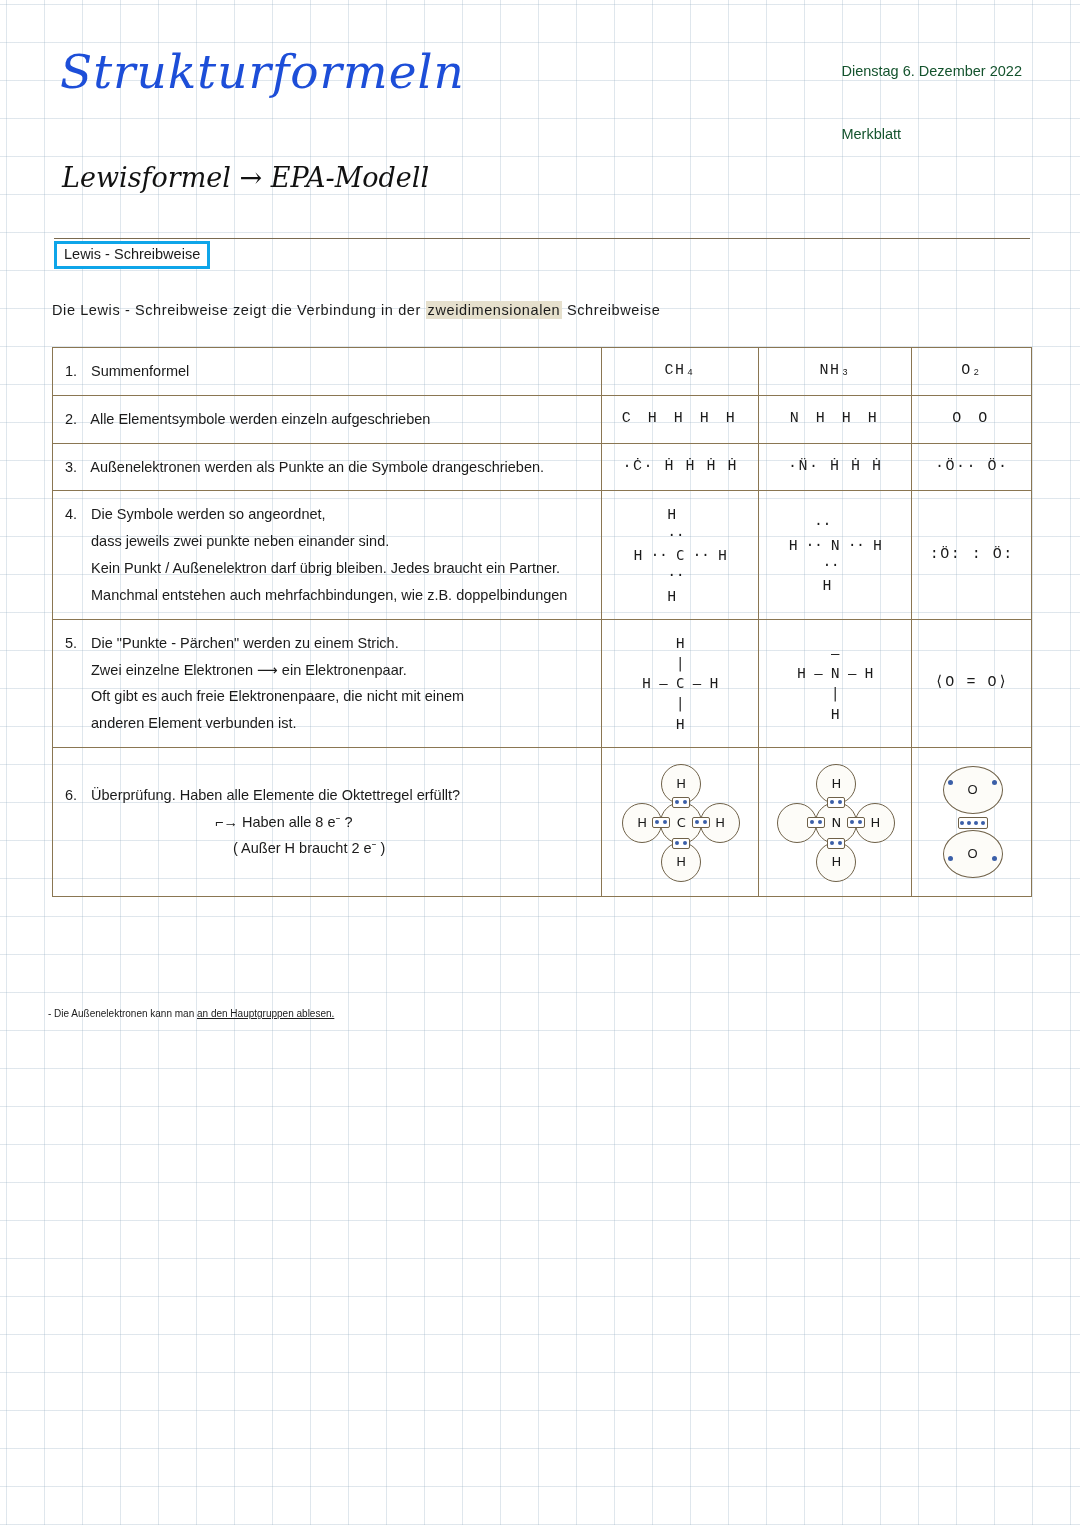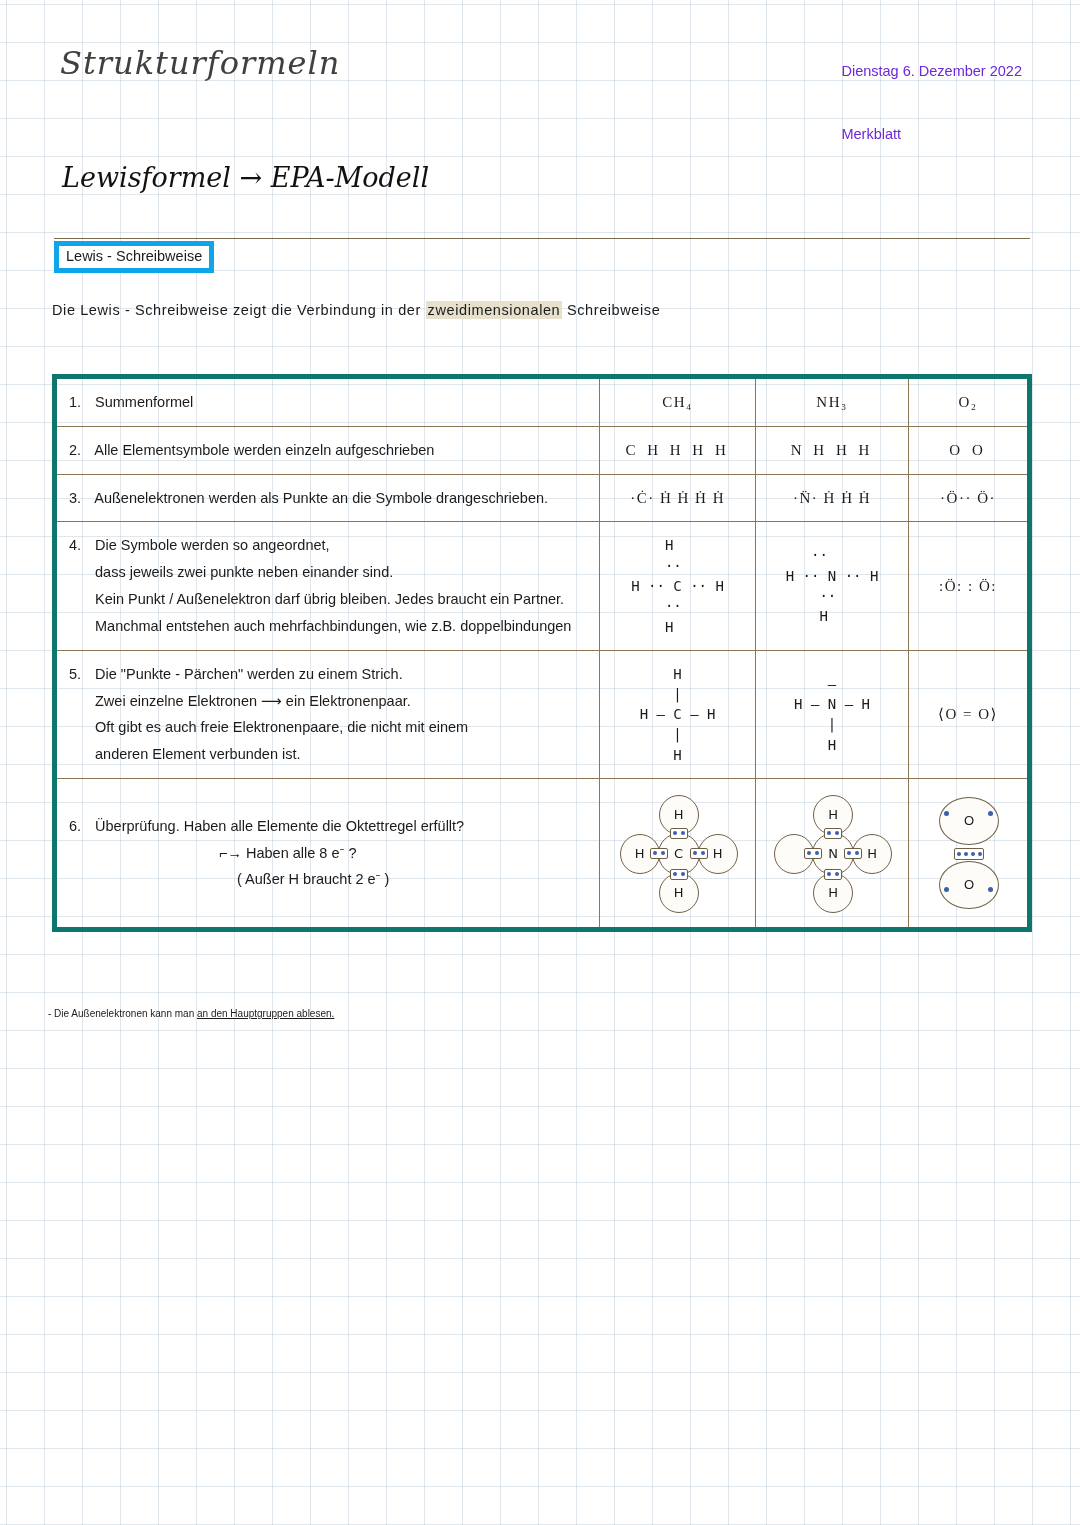--- a/index.html
+++ b/index.html
@@ -31,34 +31,34 @@
     inset: 0;
     z-index: 1;
   }
 
   
   .title {
     position: absolute;
     left: 60px;
     top: 44px;
     font-family: "DejaVu Serif", serif;
-    font-size: 32px;
+    font-size: 47px;
     font-style: italic;
     letter-spacing: 1px;
-    color: #404040;
+    color: #1d4ed8;
     white-space: nowrap;
   }
   .meta {
     position: absolute;
     right: 58px;
     top: 58px;
     text-align: left;
     font-size: 14.5px;
     line-height: 1.9;
-    color: #6d28d9;
+    color: #14532d;
   }
   .meta .date { white-space: nowrap; }
   .meta .kind { white-space: nowrap; margin-top: 35px; }
 
   .subtitle {
     position: absolute;
     left: 56px;
     top: 162px;
     font-family: "DejaVu Serif", serif;
     font-style: italic;
@@ -74,21 +74,21 @@
     top: 238px;
     width: 976px;
     height: 1px;
     background: #7a6a4f;
   }
 
   .tagbox {
     position: absolute;
     left: 54px;
     top: 241px;
-    border: 5px solid #0ea5e9;
+    border: 3px solid #0ea5e9;
     padding: 3px 7px 4px 7px;
     font-size: 14.5px;
     background: #fff;
     line-height: 1;
     white-space: nowrap;
   }
 
   .lead {
     position: absolute;
     left: 52px;
@@ -101,42 +101,41 @@
     background: #e6e0cd;
     padding: 1px 2px;
   }
 
   
   .table {
     position: absolute;
     left: 52px;
     top: 347px;
     width: 980px;
-    border: 5px solid #0f766e;
+    border: 1px solid #0f766e;
     border-collapse: collapse;
     background: transparent;
-    margin-top: 27px;
   }
   .table td {
     border: 1px solid #8a7652;
     vertical-align: middle;
     padding: 10px 12px;
     font-size: 14.5px;
   }
   .c-desc { width: 607px; }
   .c-f1 { width: 148px; text-align: center; }
   .c-f2 { width: 120px; text-align: center; }
   .c-f3 { width: 105px; text-align: center; }
 
   .desc-line { line-height: 1.85; white-space: nowrap; }
   .desc-line.indent { padding-left: 26px; }
   .num { display: inline-block; min-width: 22px; }
 
   .formula {
-    font-family: Liberation Serif, serif;
+    font-family: Liberation Mono, monospace;
     font-size: 15px;
     letter-spacing: 1.5px;
     line-height: 1.5;
     white-space: nowrap;
   }
   .mono-sp { letter-spacing: 4px; text-align: center; }
 
   .arrowline {
     padding-left: 150px;
     white-space: nowrap;

